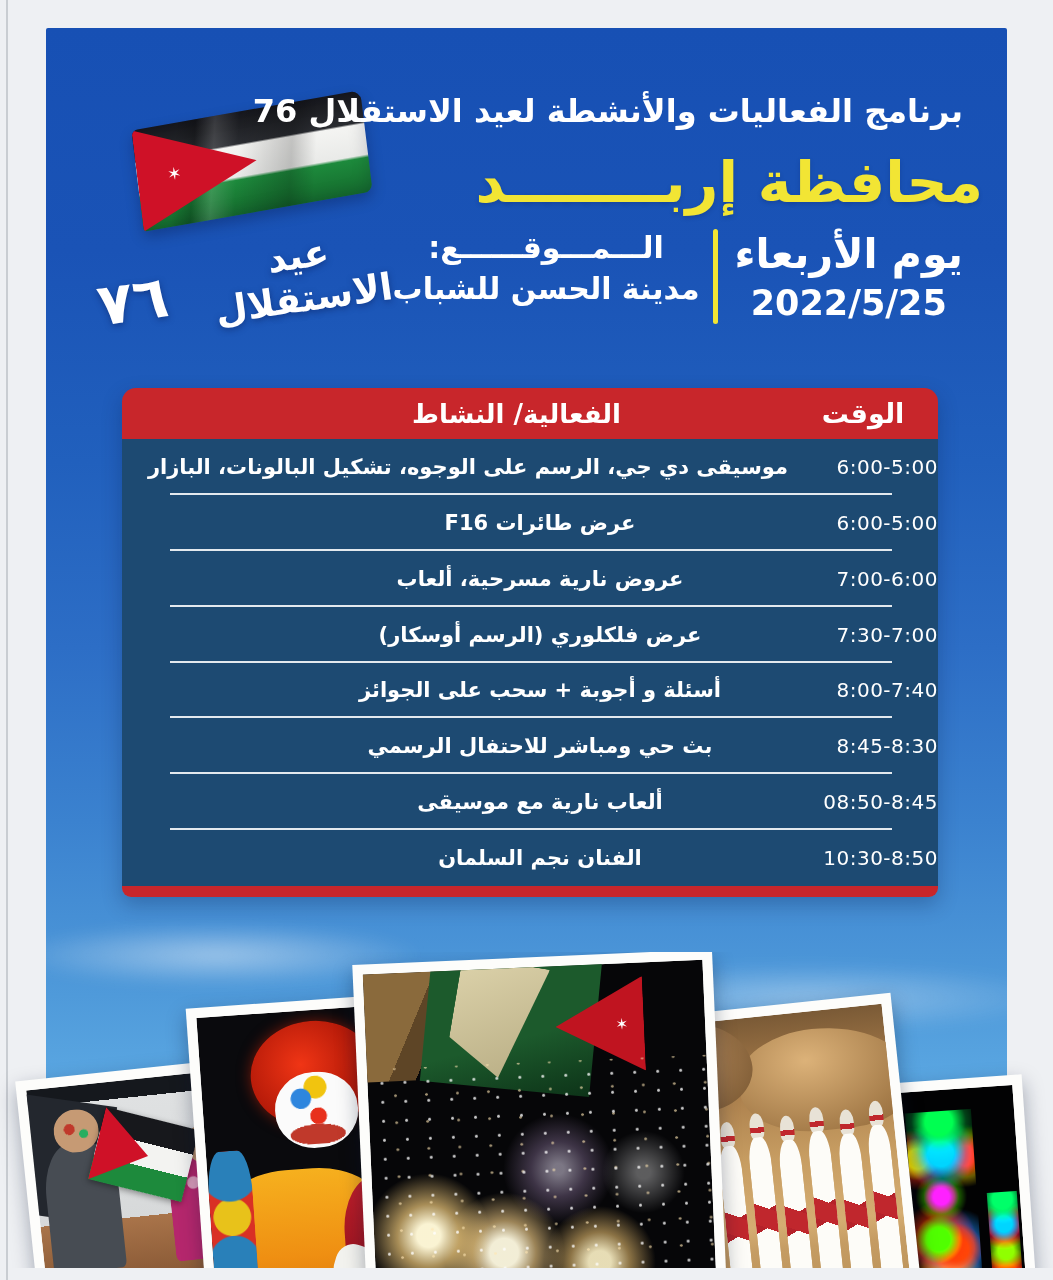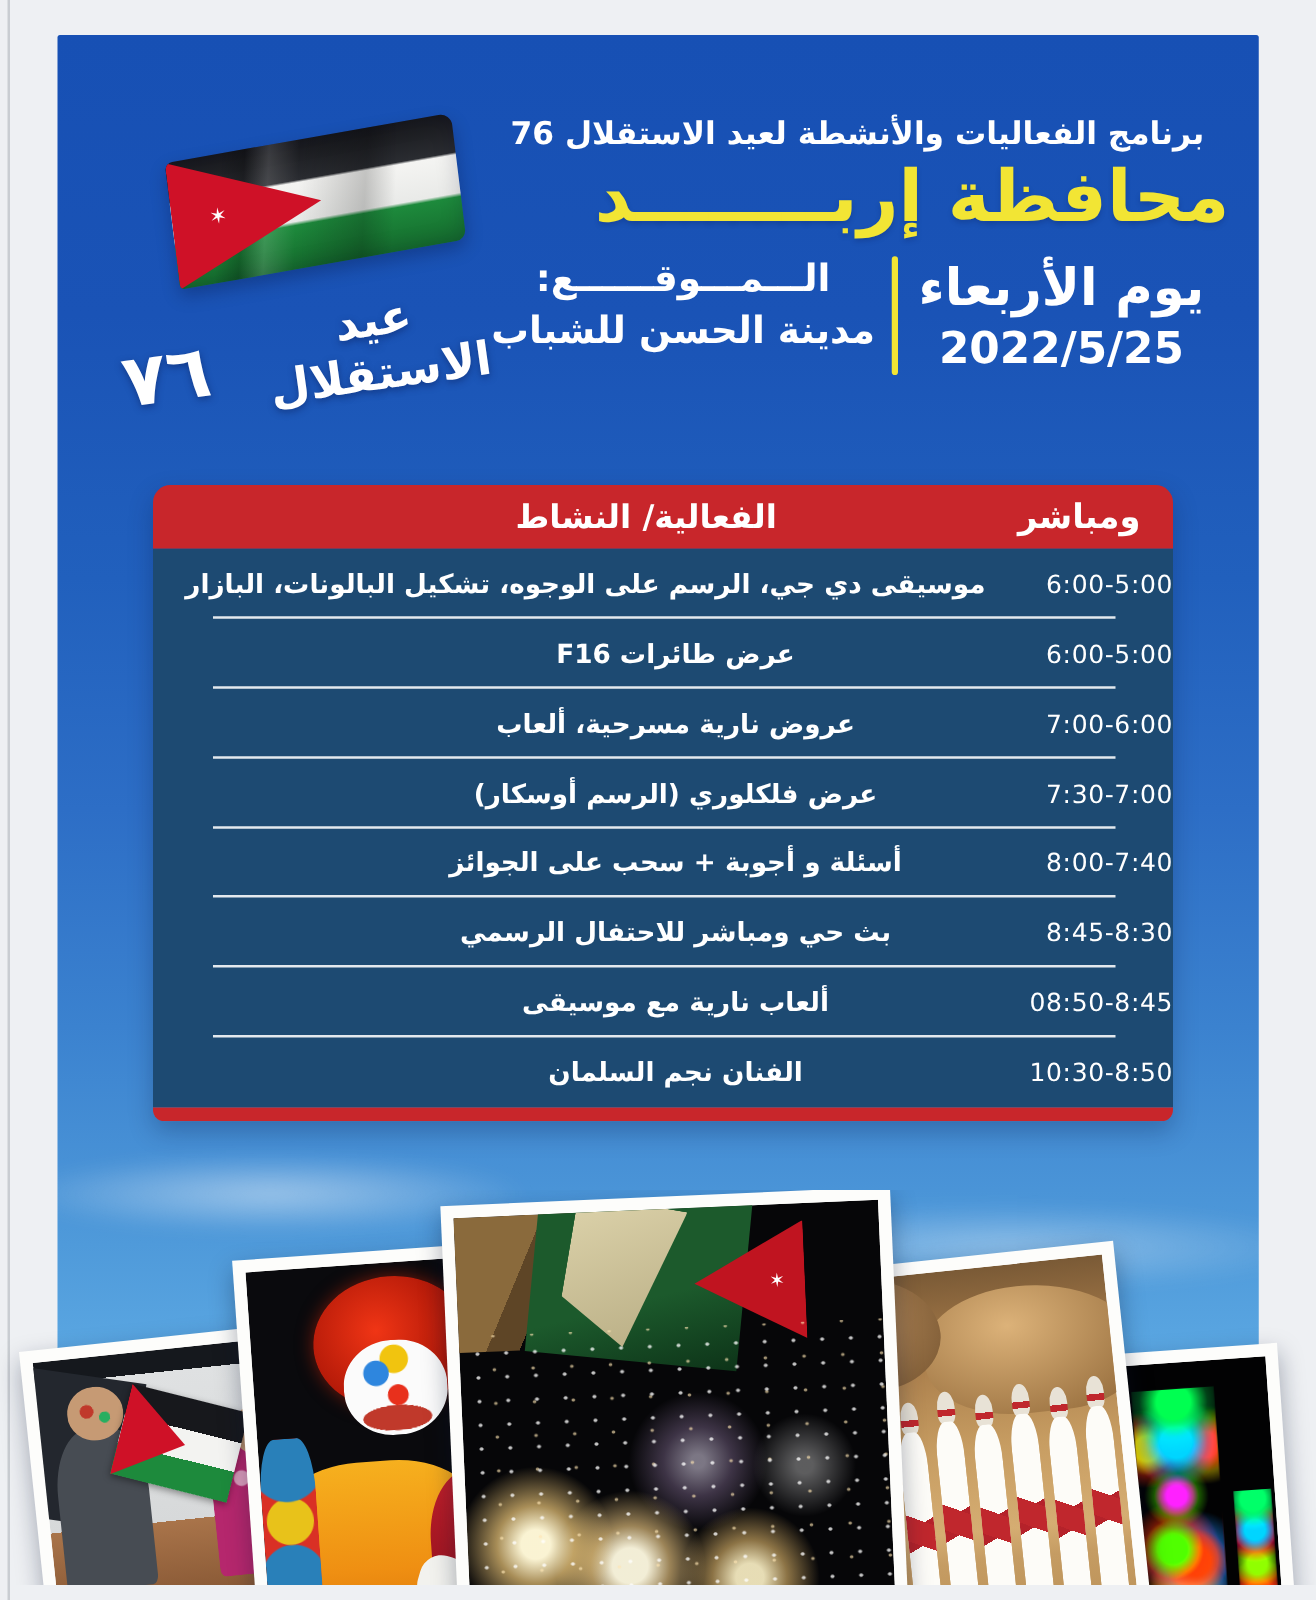--- a/index.html
+++ b/index.html
@@ -39,22 +39,22 @@
   .logo-caption{
     position:absolute;left:8px;top:160px;width:330px;text-align:center;color:#ffffff;
     transform:rotate(-8deg);display:flex;direction:rtl;align-items:center;justify-content:center;gap:10px;
     text-shadow:0 2px 6px rgba(10,30,90,.5);
   }
   .logo-caption .words{font-size:37px;font-weight:bold;letter-spacing:-1px;}
   .logo-caption .num{font-size:58px;font-weight:bold;line-height:.8;}
 
   
   .headings{position:absolute;top:0;right:44px;left:44px;text-align:right;color:#fff;}
-  .program-title{margin-top:64px;font-size:25px;font-weight:bold;letter-spacing:0;}
-  .governorate{margin-top:8px;margin-left:-10px;margin-right:-20px;text-align:right;
+  .program-title{margin-top:64px;font-size:32px;font-weight:bold;letter-spacing:0;}
+  .governorate{margin-top:23px;margin-left:-10px;margin-right:-20px;text-align:right;
     font-size:57px;font-weight:bold;color:#f2e534;line-height:1.05;
     text-shadow:0 2px 4px rgba(10,30,90,.25);}
   .info-row{margin-top:14px;display:flex;direction:rtl;align-items:stretch;justify-content:flex-start;}
   .date-block{text-align:center;}
   .date-block .day{font-size:41px;font-weight:bold;line-height:1.35;}
   .date-block .date-num{font-size:35px;font-weight:bold;line-height:1.25;}
   .v-bar{width:5px;background:#f2e534;border-radius:3px;margin:2px 16px 2px 14px;}
   .loc-block{text-align:center;}
   .loc-block .loc-label{font-size:30px;font-weight:bold;line-height:1.4;}
   .loc-block .loc-value{font-size:30px;font-weight:bold;line-height:1.35;}
@@ -220,21 +220,21 @@
         <div class="v-bar"></div>
         <div class="loc-block">
           <div class="loc-label">الـــمـــوقــــــع:</div>
           <div class="loc-value">مدينة الحسن للشباب</div>
         </div>
       </div>
     </div>
 
     <div class="schedule">
       <div class="sched-header">
-        <div class="cell-time">ومباشر</div>
+        <div class="cell-time">الوقت</div>
         <div class="cell-activity">الفعالية/ النشاط</div>
       </div>
       <div class="sched-body">
           <div class="srow">
             <div class="cell-time" dir="ltr">6:00-5:00</div>
             <div class="cell-activity">موسيقى دي جي، الرسم على الوجوه، تشكيل البالونات، البازار</div>
           </div>
           <div class="srow">
             <div class="cell-time" dir="ltr">6:00-5:00</div>
             <div class="cell-activity">عرض طائرات F16</div>

